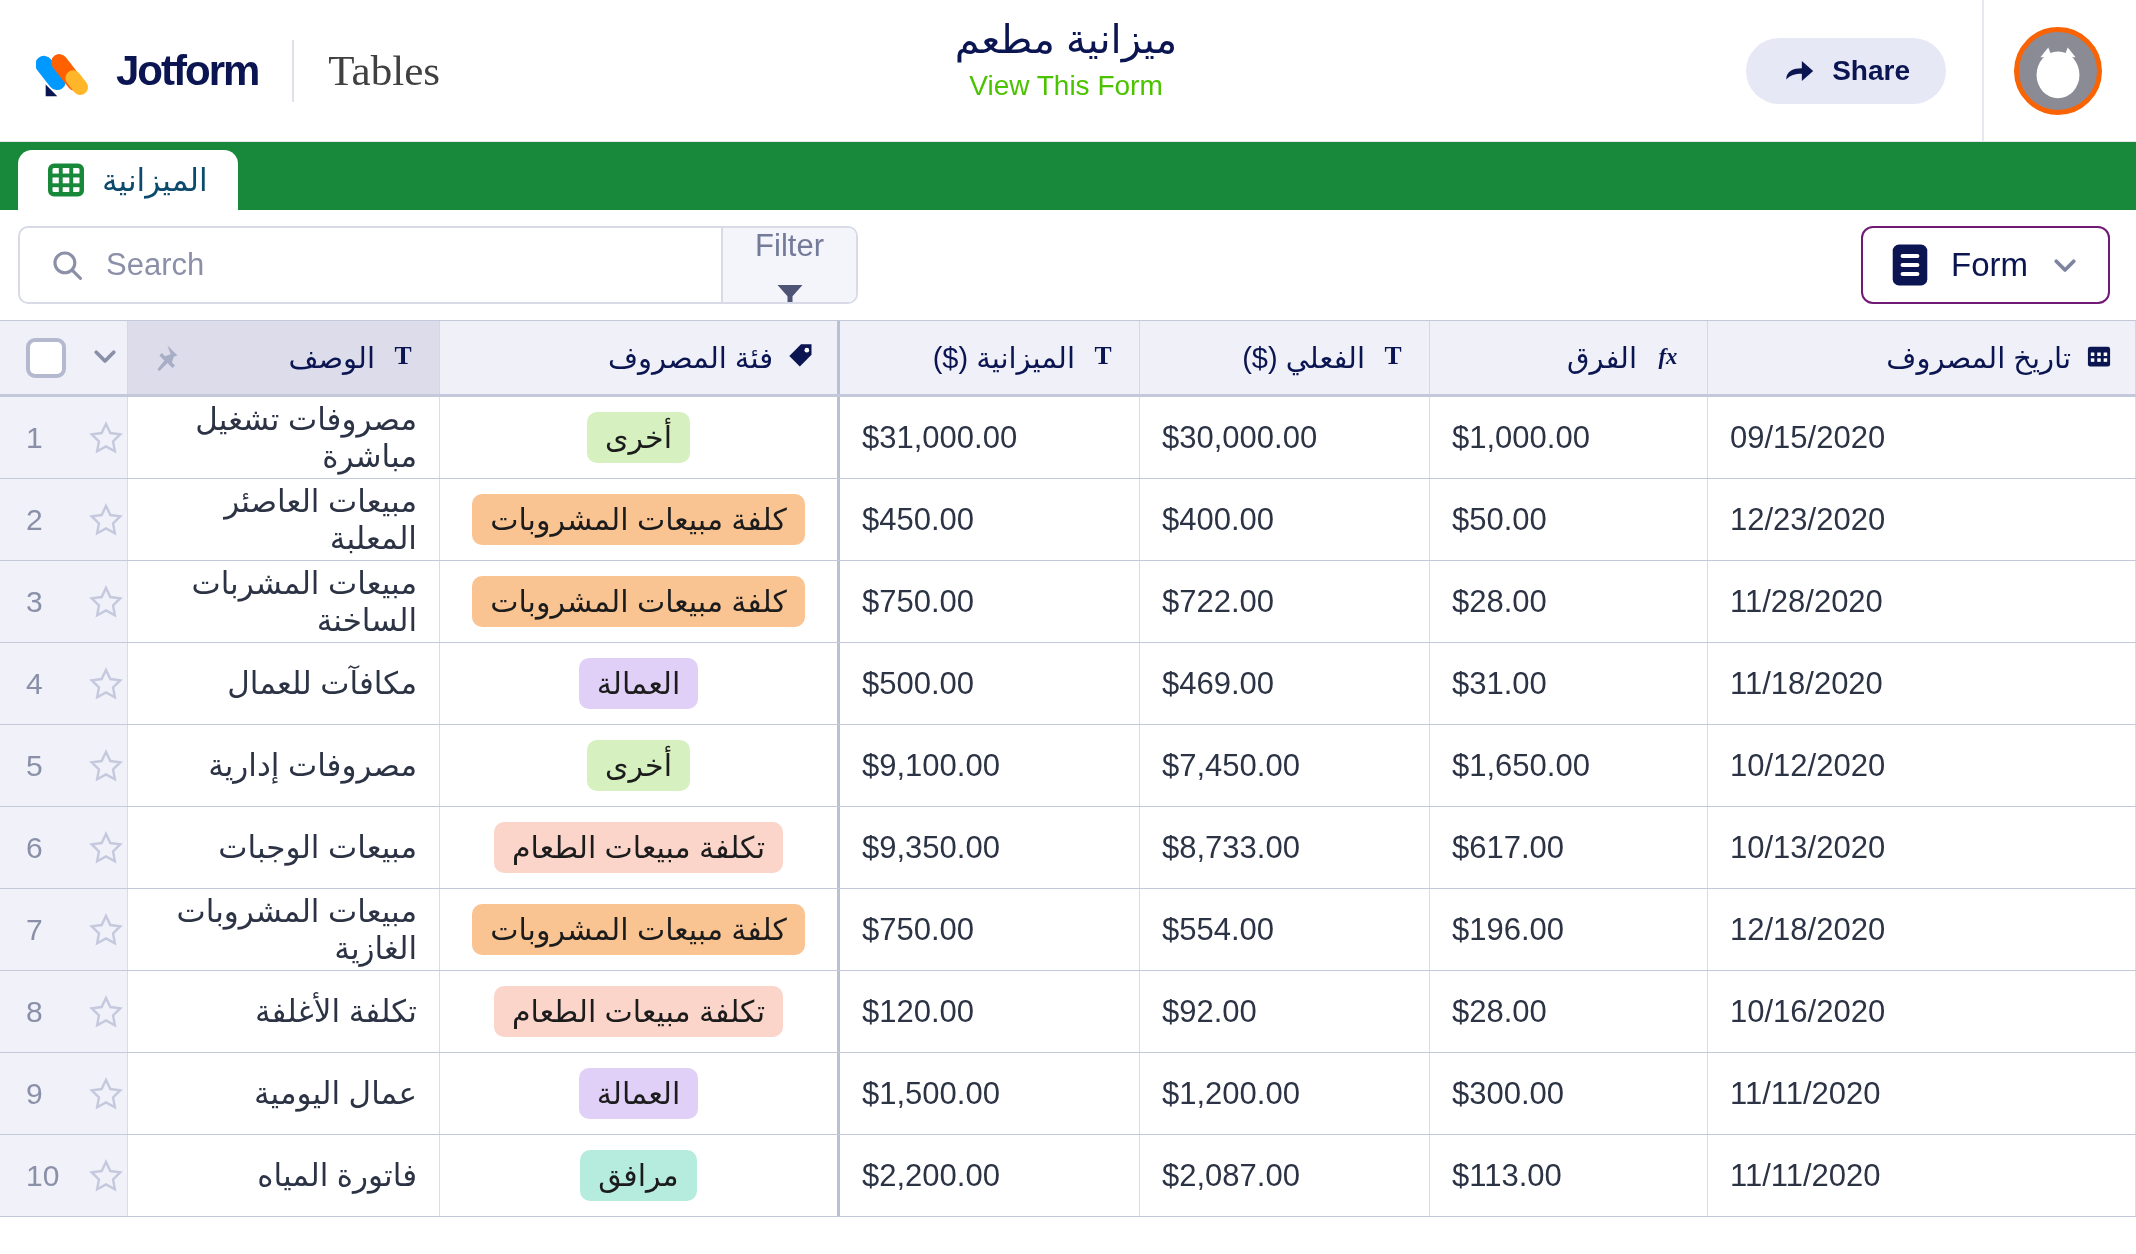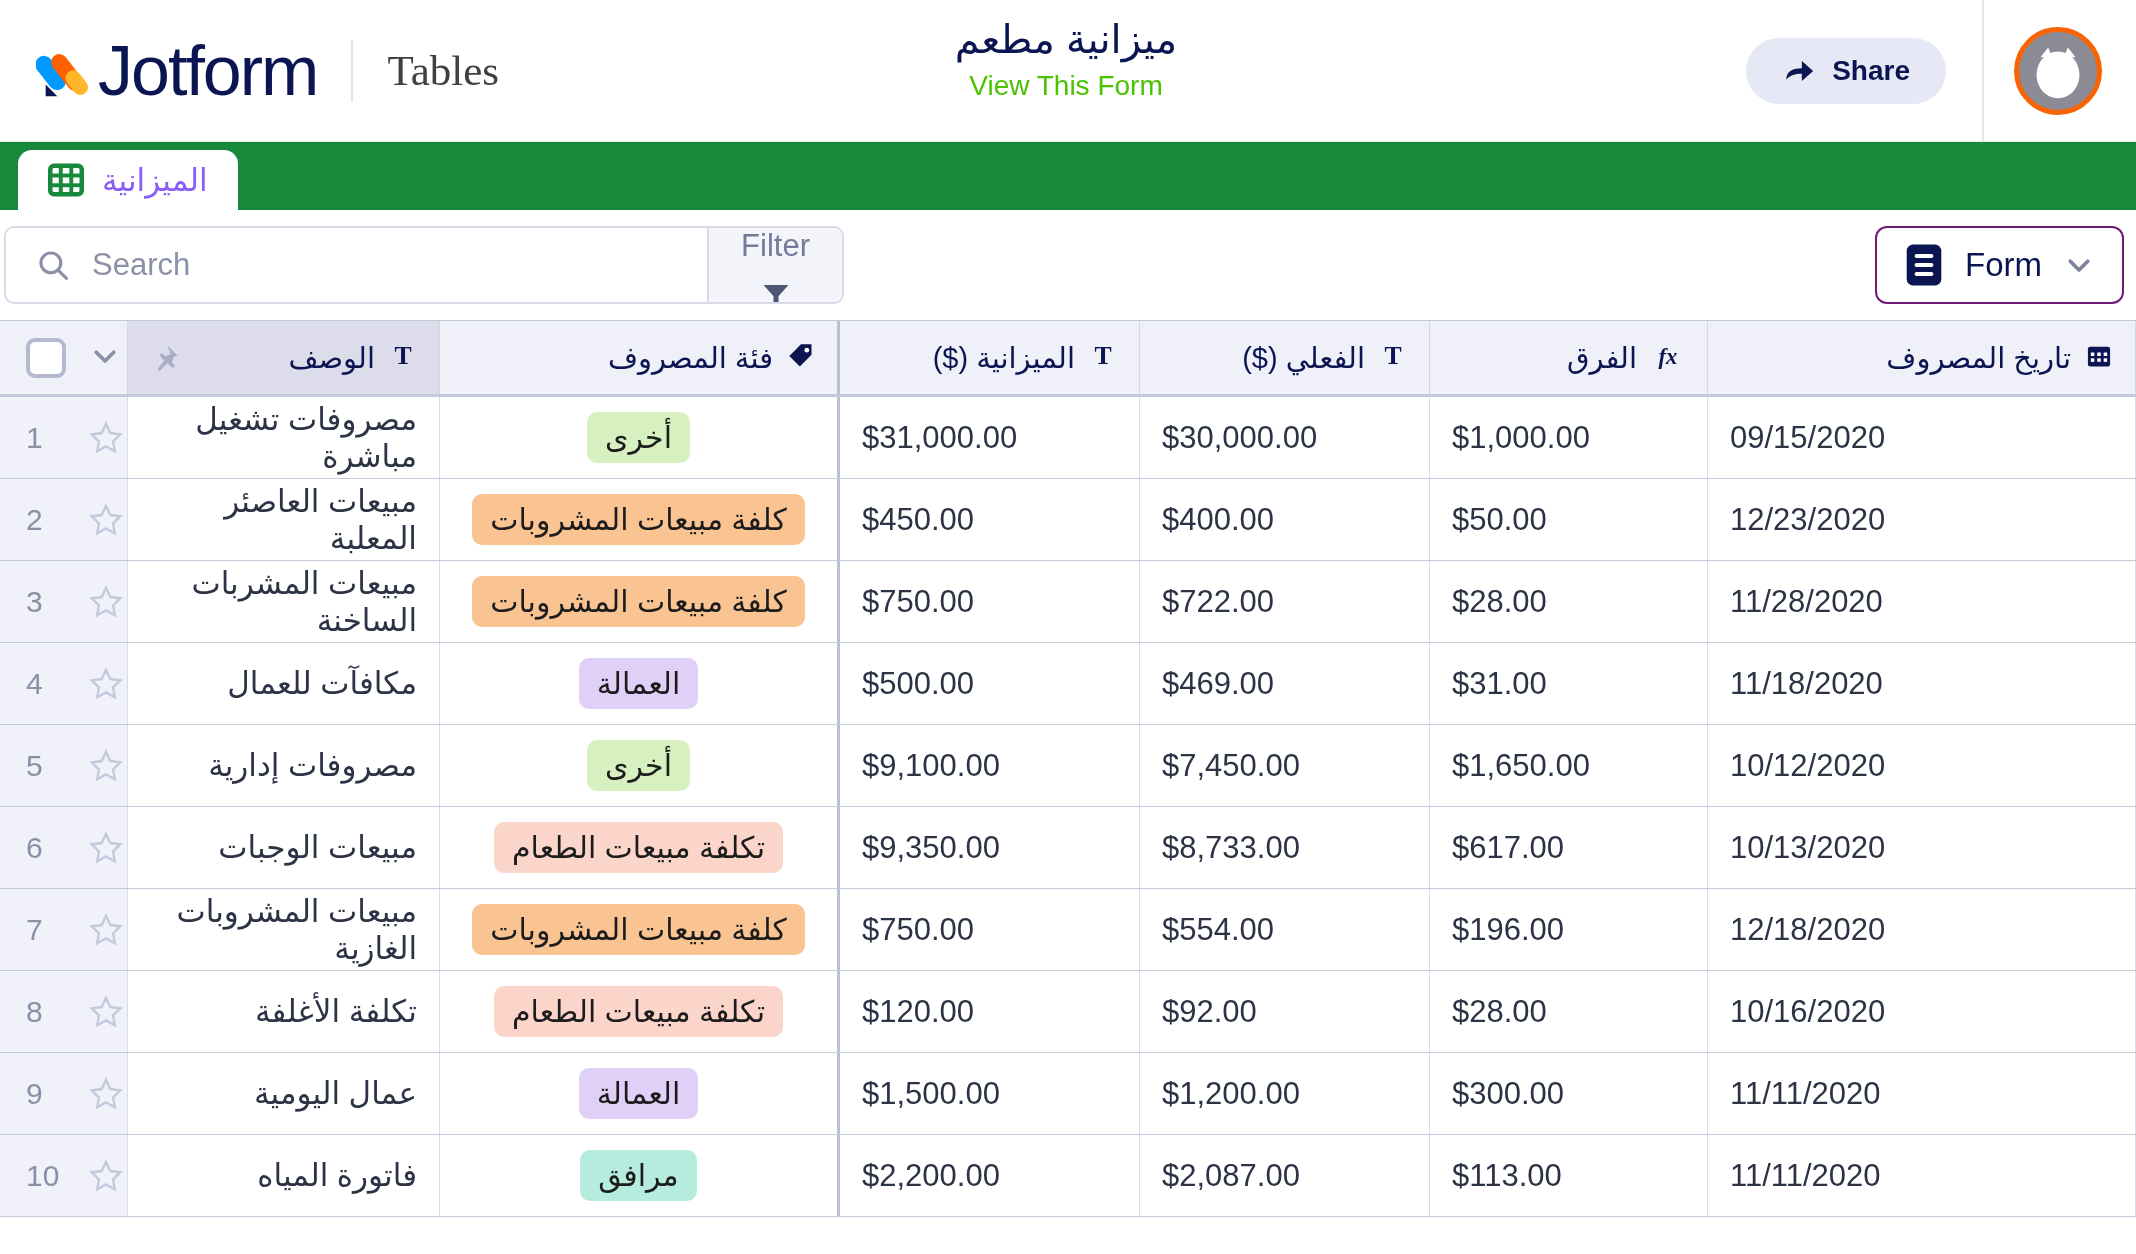--- a/index.html
+++ b/index.html
@@ -19,22 +19,22 @@
     display: flex;
     align-items: center;
   }
   .brand {
     display: flex; align-items: center;
     padding-left: 36px;
     height: 100%;
   }
   .logo-mark { width: 62px; height: 62px; flex: 0 0 62px; }
   .logo-word {
-    font-size: 70px; font-weight: normal; letter-spacing: -2px;
-    color: #0a1551; 
+    font-size: 42px; font-weight: bold; letter-spacing: -2px;
+    color: #0a1551; margin-left: 18px;
   }
   .brand-divider {
     width: 2px; height: 62px; background: #dfe0ea; margin: 0 34px;
   }
   .tables-label { font-size: 43px; color: #404040; font-family: Liberation Serif, serif; }
 
   .center-title {
     position: absolute;
     left: 0; right: 4px; top: 14px;
     text-align: center;
@@ -82,28 +82,28 @@
   }
   .tab {
     background: #ffffff;
     border-radius: 14px 14px 0 0;
     height: 60px;
     display: flex; align-items: center; gap: 18px;
     padding: 0 30px;
     cursor: pointer;
   }
   .tab-icon { width: 36px; height: 36px; display: block; }
-  .tab-label { font-size: 31px; color: #8b5cf6; direction: rtl; }
+  .tab-label { font-size: 31px; color: #0c4a6e; direction: rtl; }
 
   
   .toolbar {
     height: 110px;
     background: #ffffff;
     display: flex; align-items: center;
-    padding: 0 4px;
+    padding: 0 18px;
   }
   .searchwrap {
     display: flex; align-items: center;
     border: 2px solid #d8dae8; border-radius: 10px;
     height: 78px; width: 840px;
     overflow: hidden; background: #fff;
   }
   .search-field {
     flex: 1; display: flex; align-items: center; gap: 22px;
     padding: 0 30px; height: 100%;

